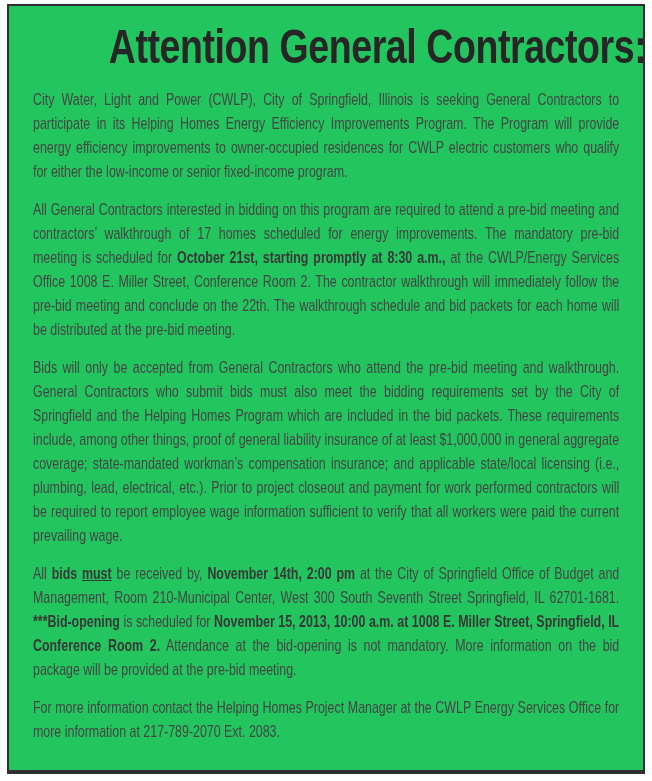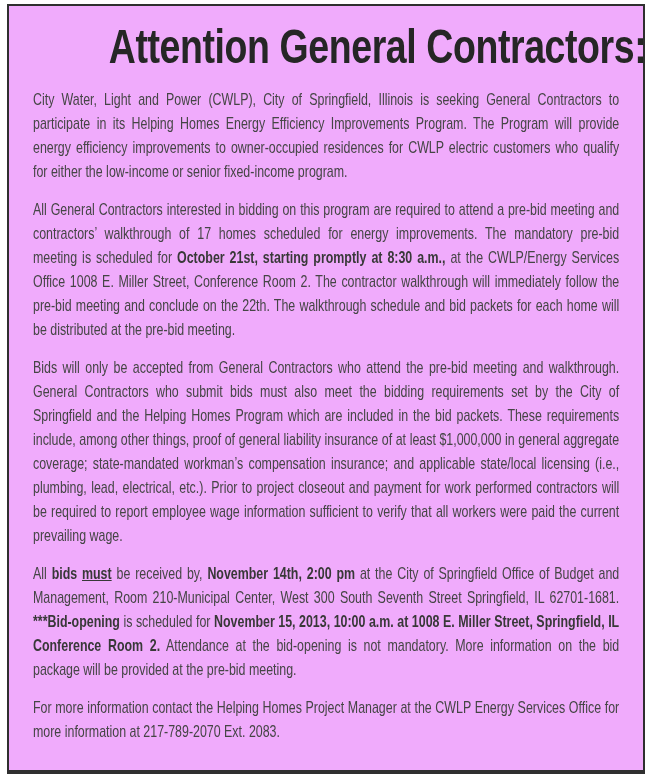--- a/index.html
+++ b/index.html
@@ -16,21 +16,21 @@
   }
   .sheet {
     position: absolute;
     left: 7px;
     top: 4px;
     width: 638px;
     height: 770px;
     box-sizing: border-box;
     border: 2px solid #2f2f2f;
     border-bottom-width: 4px;
-    background: #f0abfc;
+    background: #22c55e;
     overflow: hidden;
   }
   .pad {
     padding: 15px 25px 0 24px;
   }
   .title-row {
     text-align: center;
     height: 52px;
     margin-bottom: 15px;
   }

